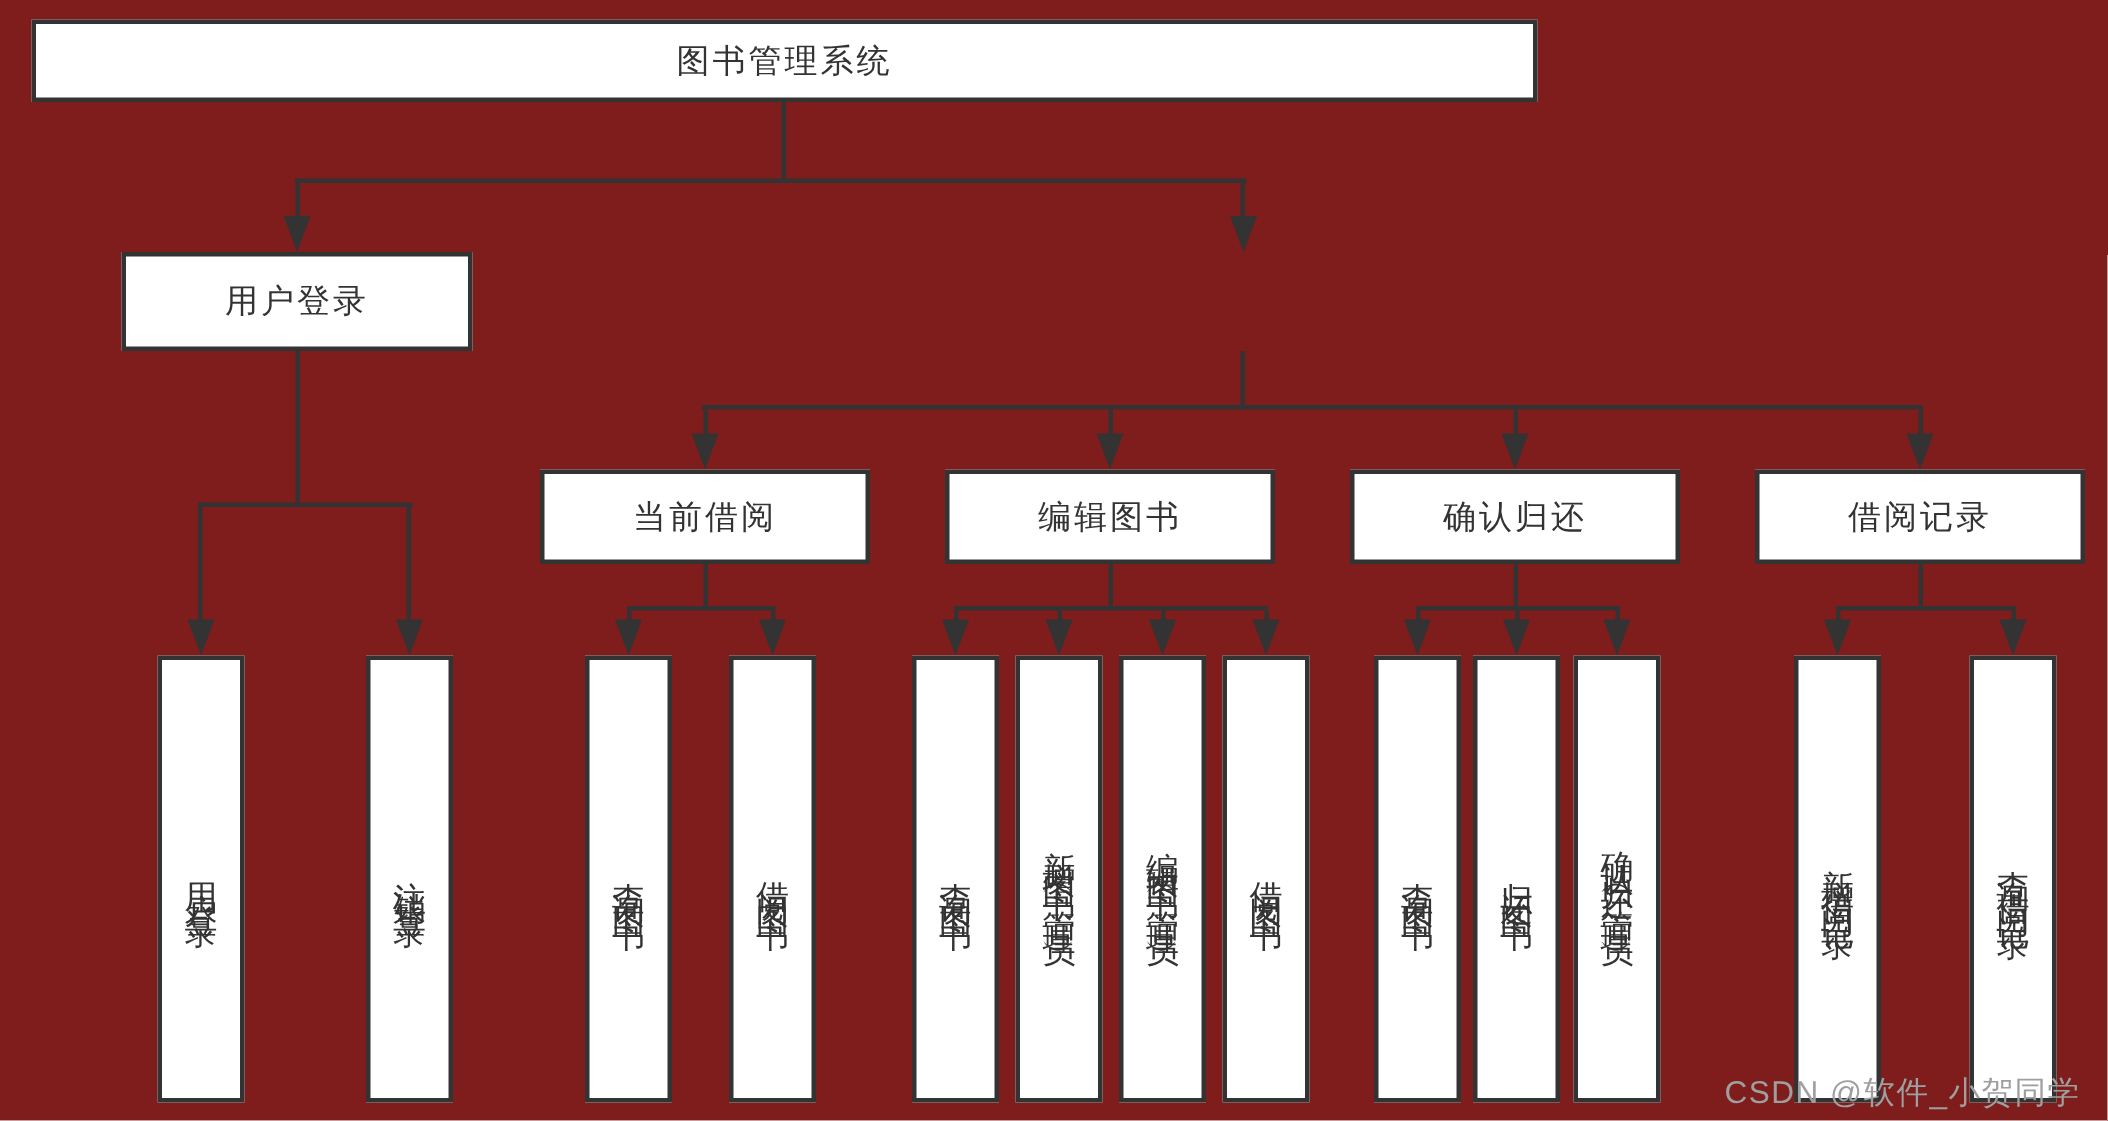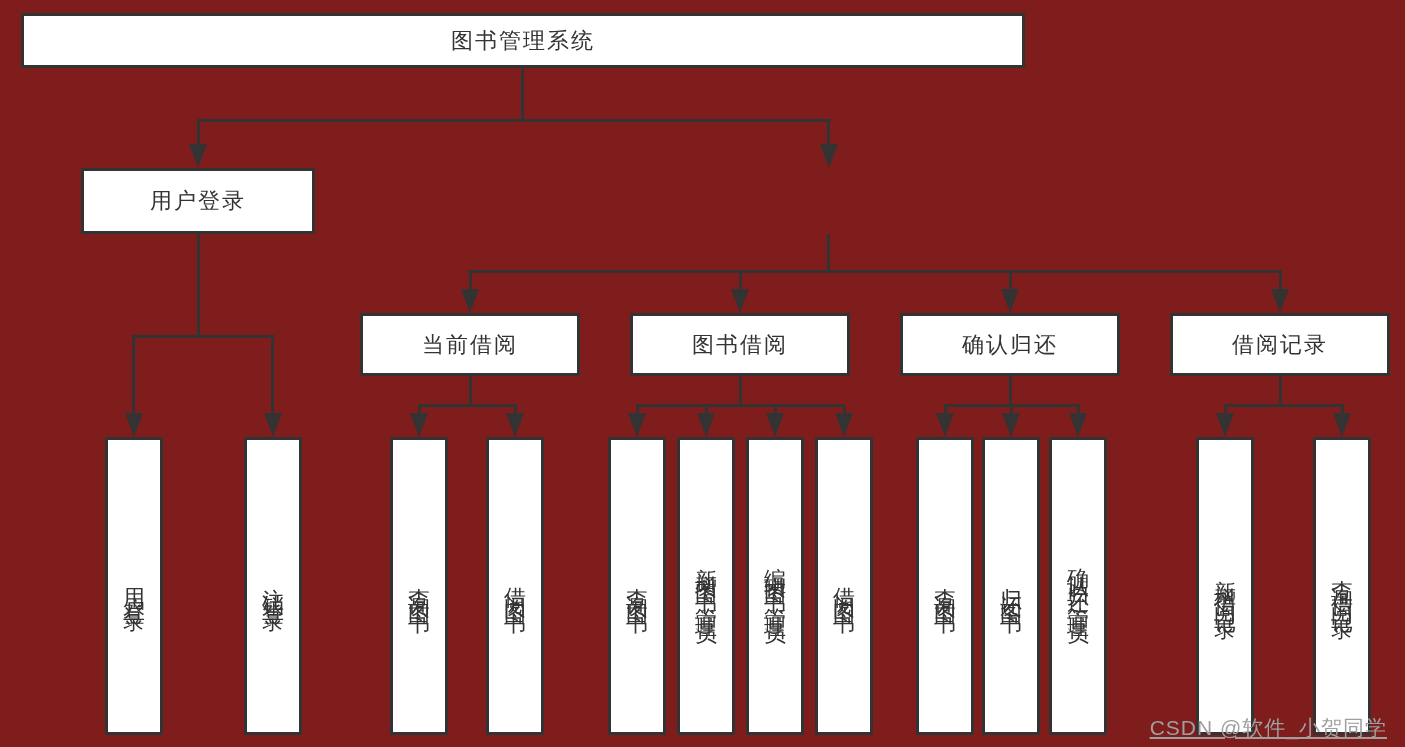--- a/index.html
+++ b/index.html
@@ -76,21 +76,20 @@
   }
   
   .watermark {
     position: absolute;
     top: 714px;
     right: 18px;
     font-size: 21px;
     color: #9f9f9f;
     letter-spacing: 1px;
     white-space: nowrap;
-    text-decoration: underline;
   }
 </style>
 </head>
 <body>
 
 <div class="canvas">
 
   <div class="node root">
     <span class="lbl">图书管理系统</span>
   </div>
@@ -123,21 +122,21 @@
   <div class="arrow" style="left:731px; top:289px;"></div>
   <div class="line" style="left:1009px; top:273px; width:3px; height:18px;"></div>
   <div class="arrow" style="left:1001px; top:289px;"></div>
   <div class="line" style="left:1279px; top:273px; width:3px; height:18px;"></div>
   <div class="arrow" style="left:1271px; top:289px;"></div>
 
   <div class="node l3 l3a">
     <span class="lbl">当前借阅</span>
   </div>
   <div class="node l3 l3b">
-    <span class="lbl">图书借阅</span>
+    <span class="lbl">编辑图书</span>
   </div>
   <div class="node l3 l3c">
     <span class="lbl">确认归还</span>
   </div>
   <div class="node l3 l3d">
     <span class="lbl">借阅记录</span>
   </div>
 
   <div class="line" style="left:469px; top:376px; width:3px; height:31px;"></div>
   <div class="line" style="left:418px; top:404px; width:99px; height:3px;"></div>

